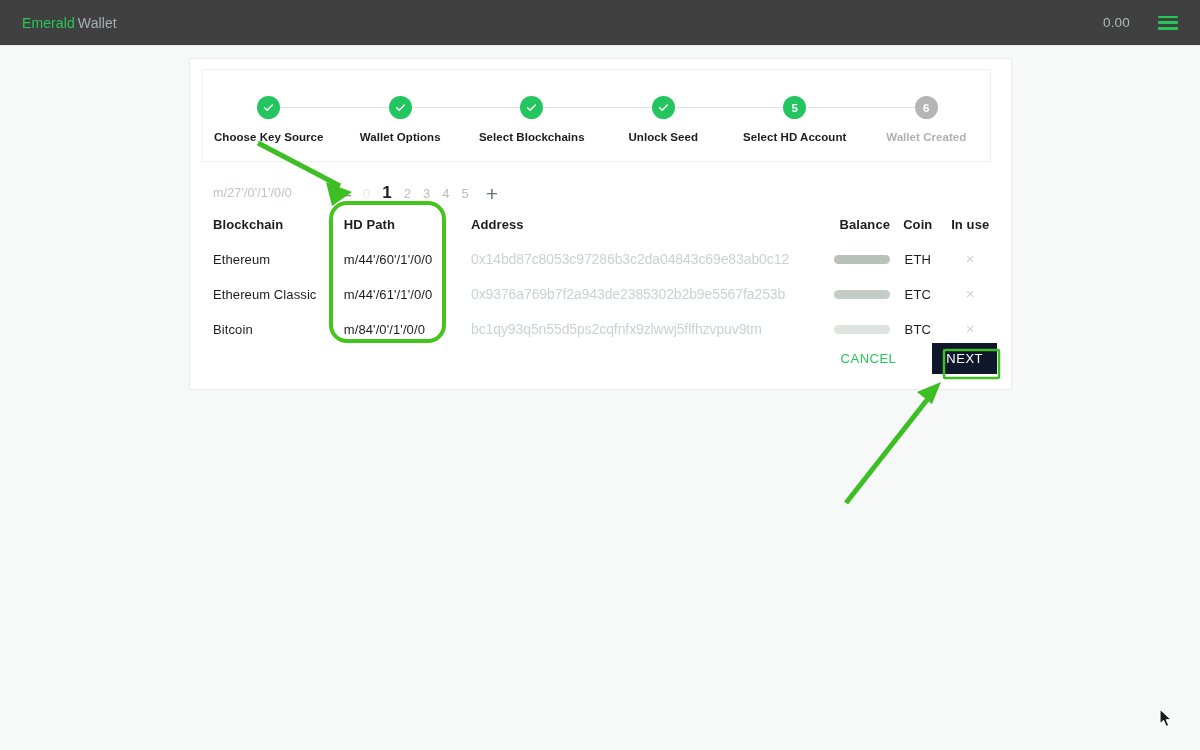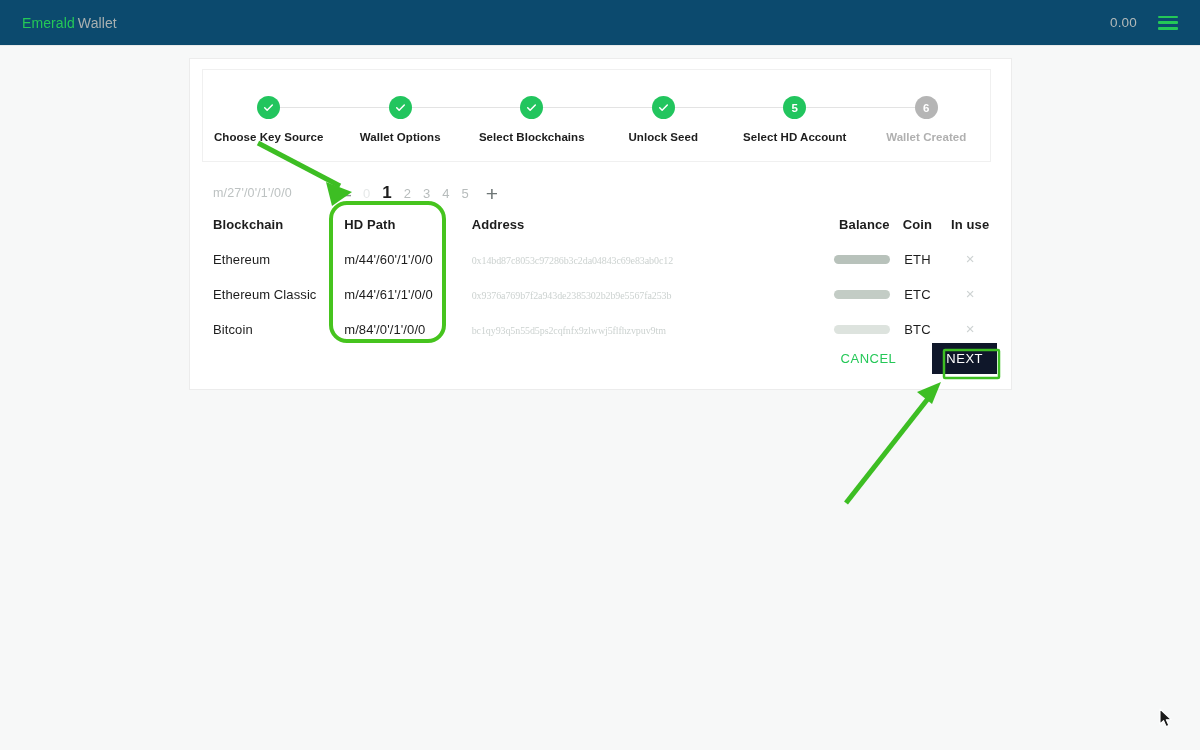--- a/index.html
+++ b/index.html
@@ -14,41 +14,41 @@
     overflow: hidden;
     position: relative;
   }
 
   
   .topbar {
     position: absolute;
     left: 0; top: 0;
     width: 1200px;
     height: 46px;
-    background: #0c4a6e;
+    background: #404040;
     border-bottom: 1px solid #e8eaea;
     box-sizing: border-box;
     display: flex;
     align-items: center;
   }
   .brand {
     position: absolute;
     left: 22px;
     font-size: 14px;
     letter-spacing: .1px;
   }
   .brand .b-em { color: #24c857; }
   .brand .b-wa { color: #a9b0b0; margin-left: 3px; }
 
   .topright {
     position: absolute;
     right: 22px;
     display: flex;
     align-items: center;
-    gap: 21px;
+    gap: 28px;
   }
   .balance-top {
     font-size: 13.5px;
     color: #b3b9b9;
     letter-spacing: .2px;
   }
   .hamburger {
     width: 20px;
     height: 14px;
     display: flex;
@@ -216,22 +216,22 @@
     letter-spacing: .1px;
   }
   .col-chain { width: 132px; }
   .col-path  { width: 128px; }
   .col-addr  { width: 336px; }
   .col-bal   { width: 84px; text-align: right !important; }
   .col-coin  { width: 56px; text-align: center !important; }
   .col-use   { width: 50px; text-align: center !important; }
 
   .addr {
-    font-family: Liberation Serif, serif;
-    font-size: 10px;
+    font-family: Liberation Sans, sans-serif;
+    font-size: 14px;
     color: #ccd2d0;
     letter-spacing: -.1px;
   }
   .bal-skel {
     display: inline-block;
     width: 56px;
     height: 9px;
     border-radius: 5px;
     background: #b8c2bb;
   }

